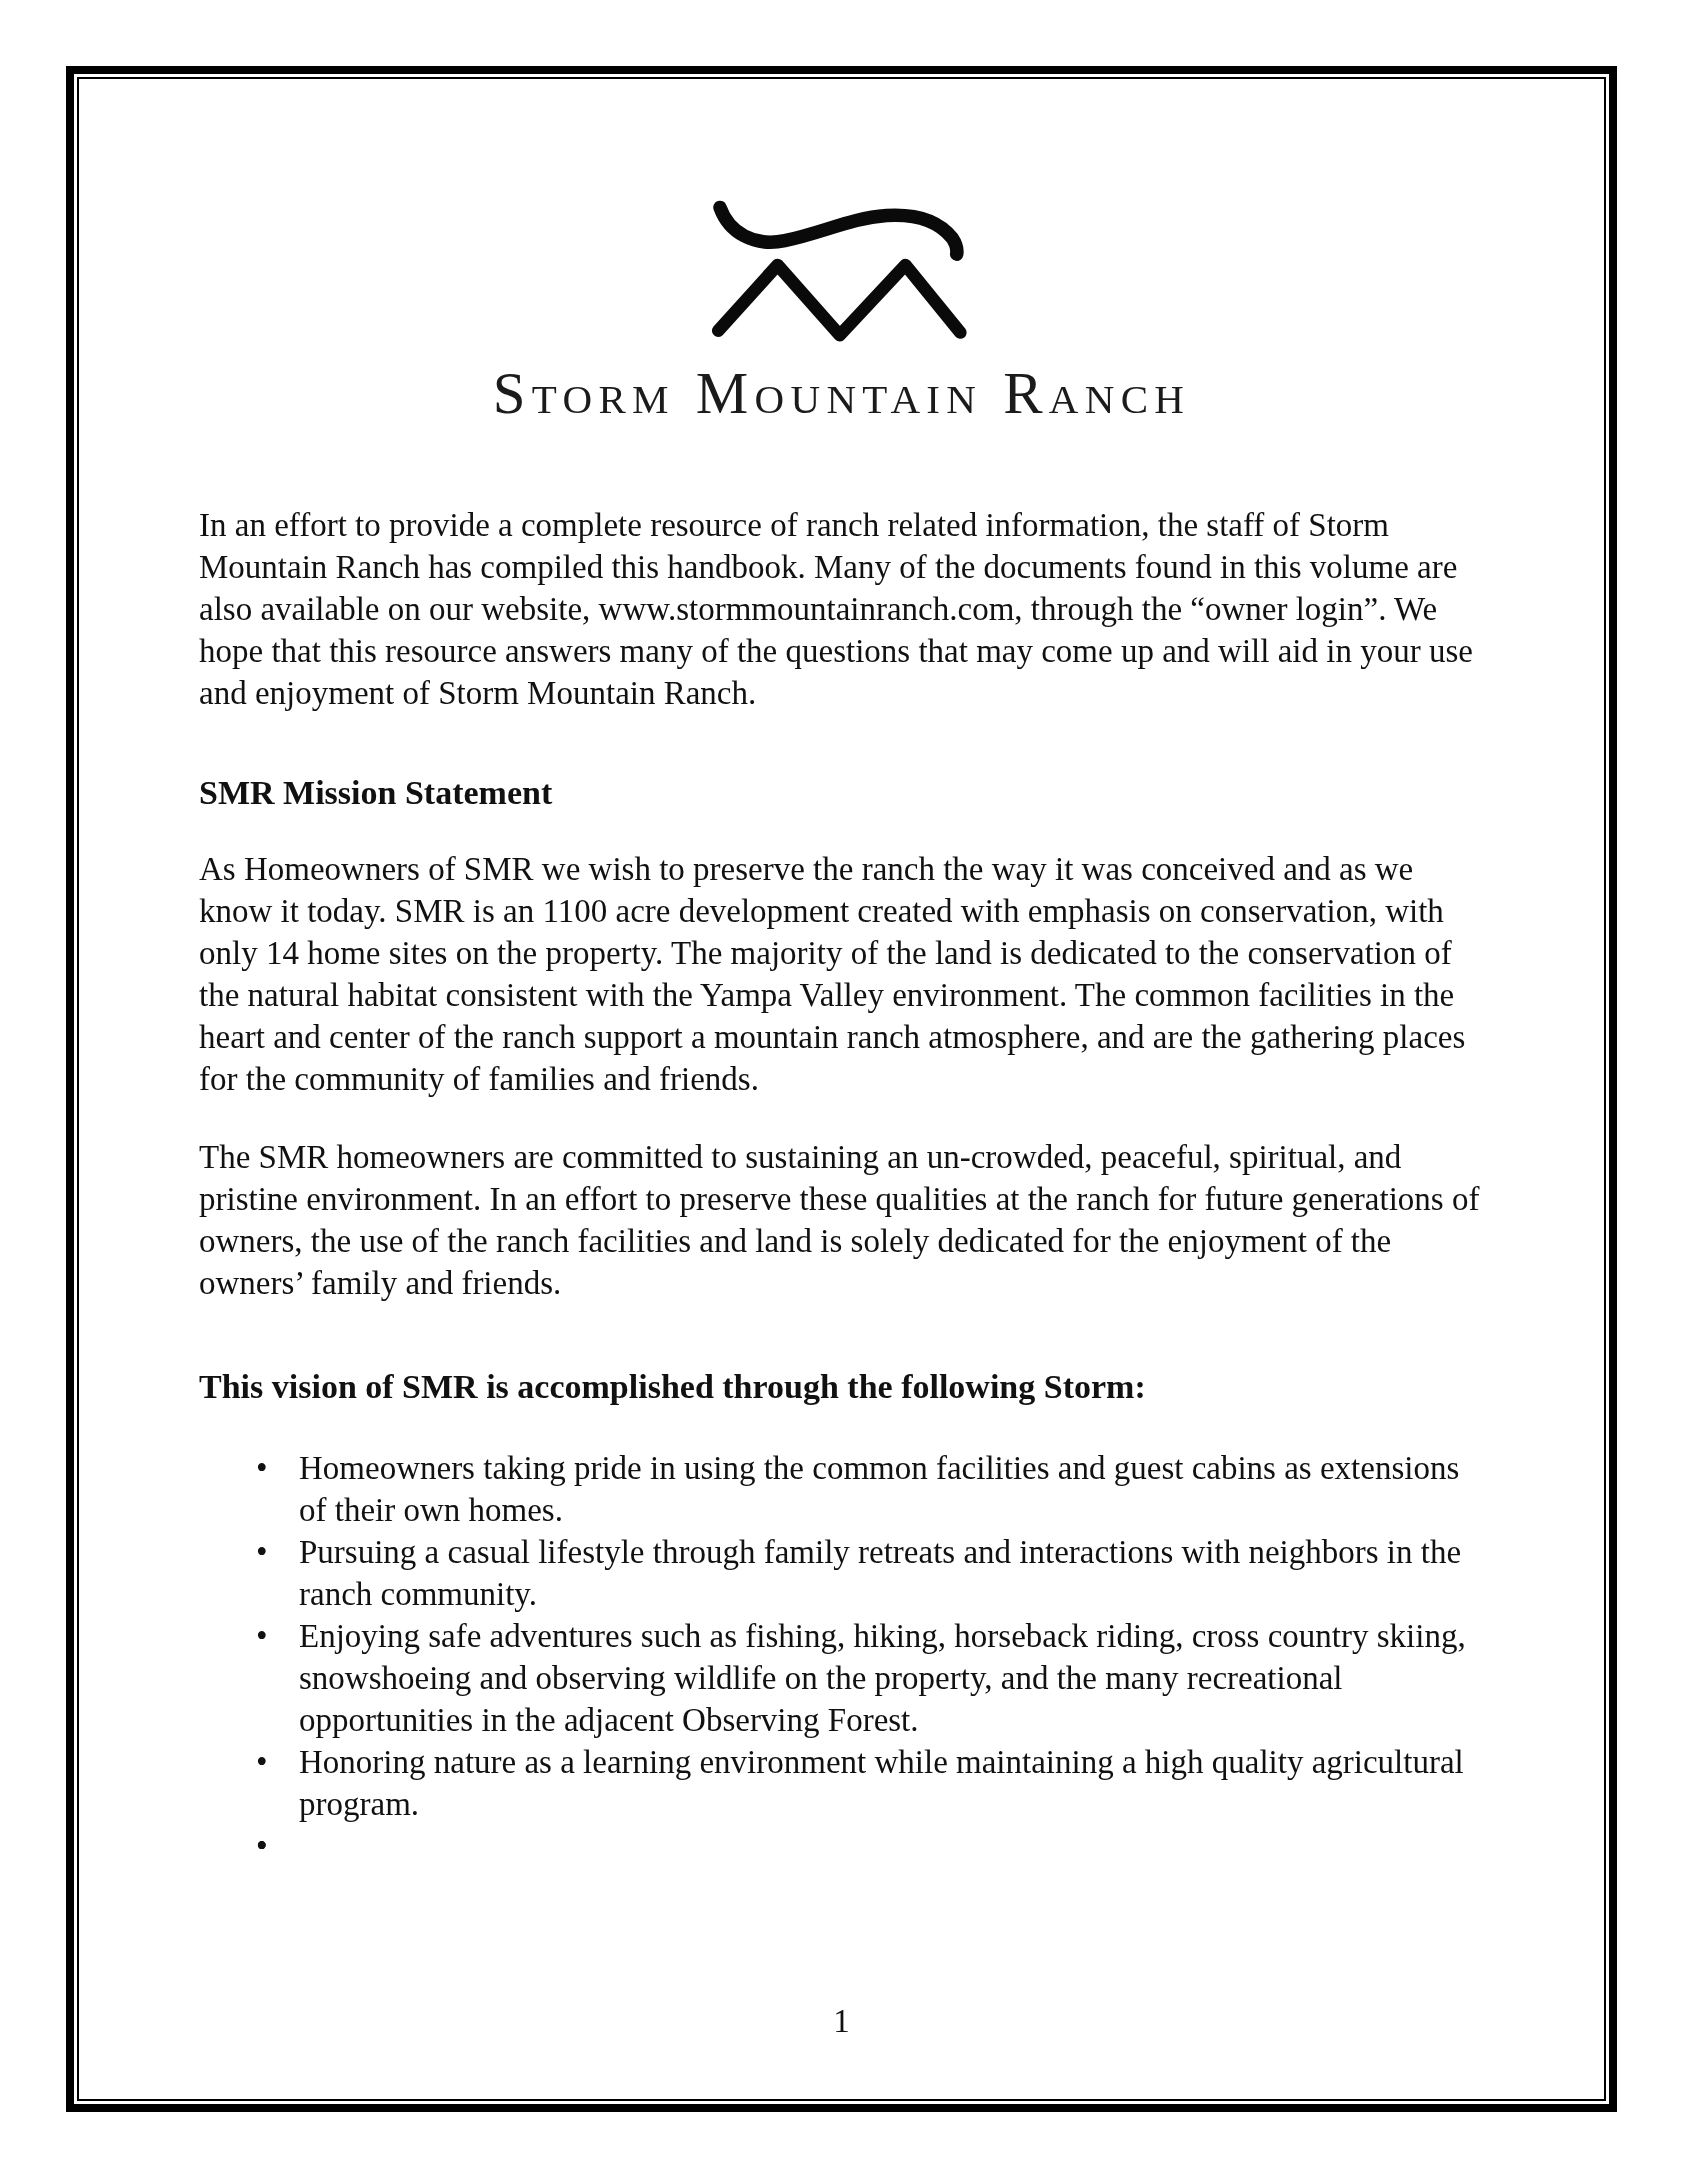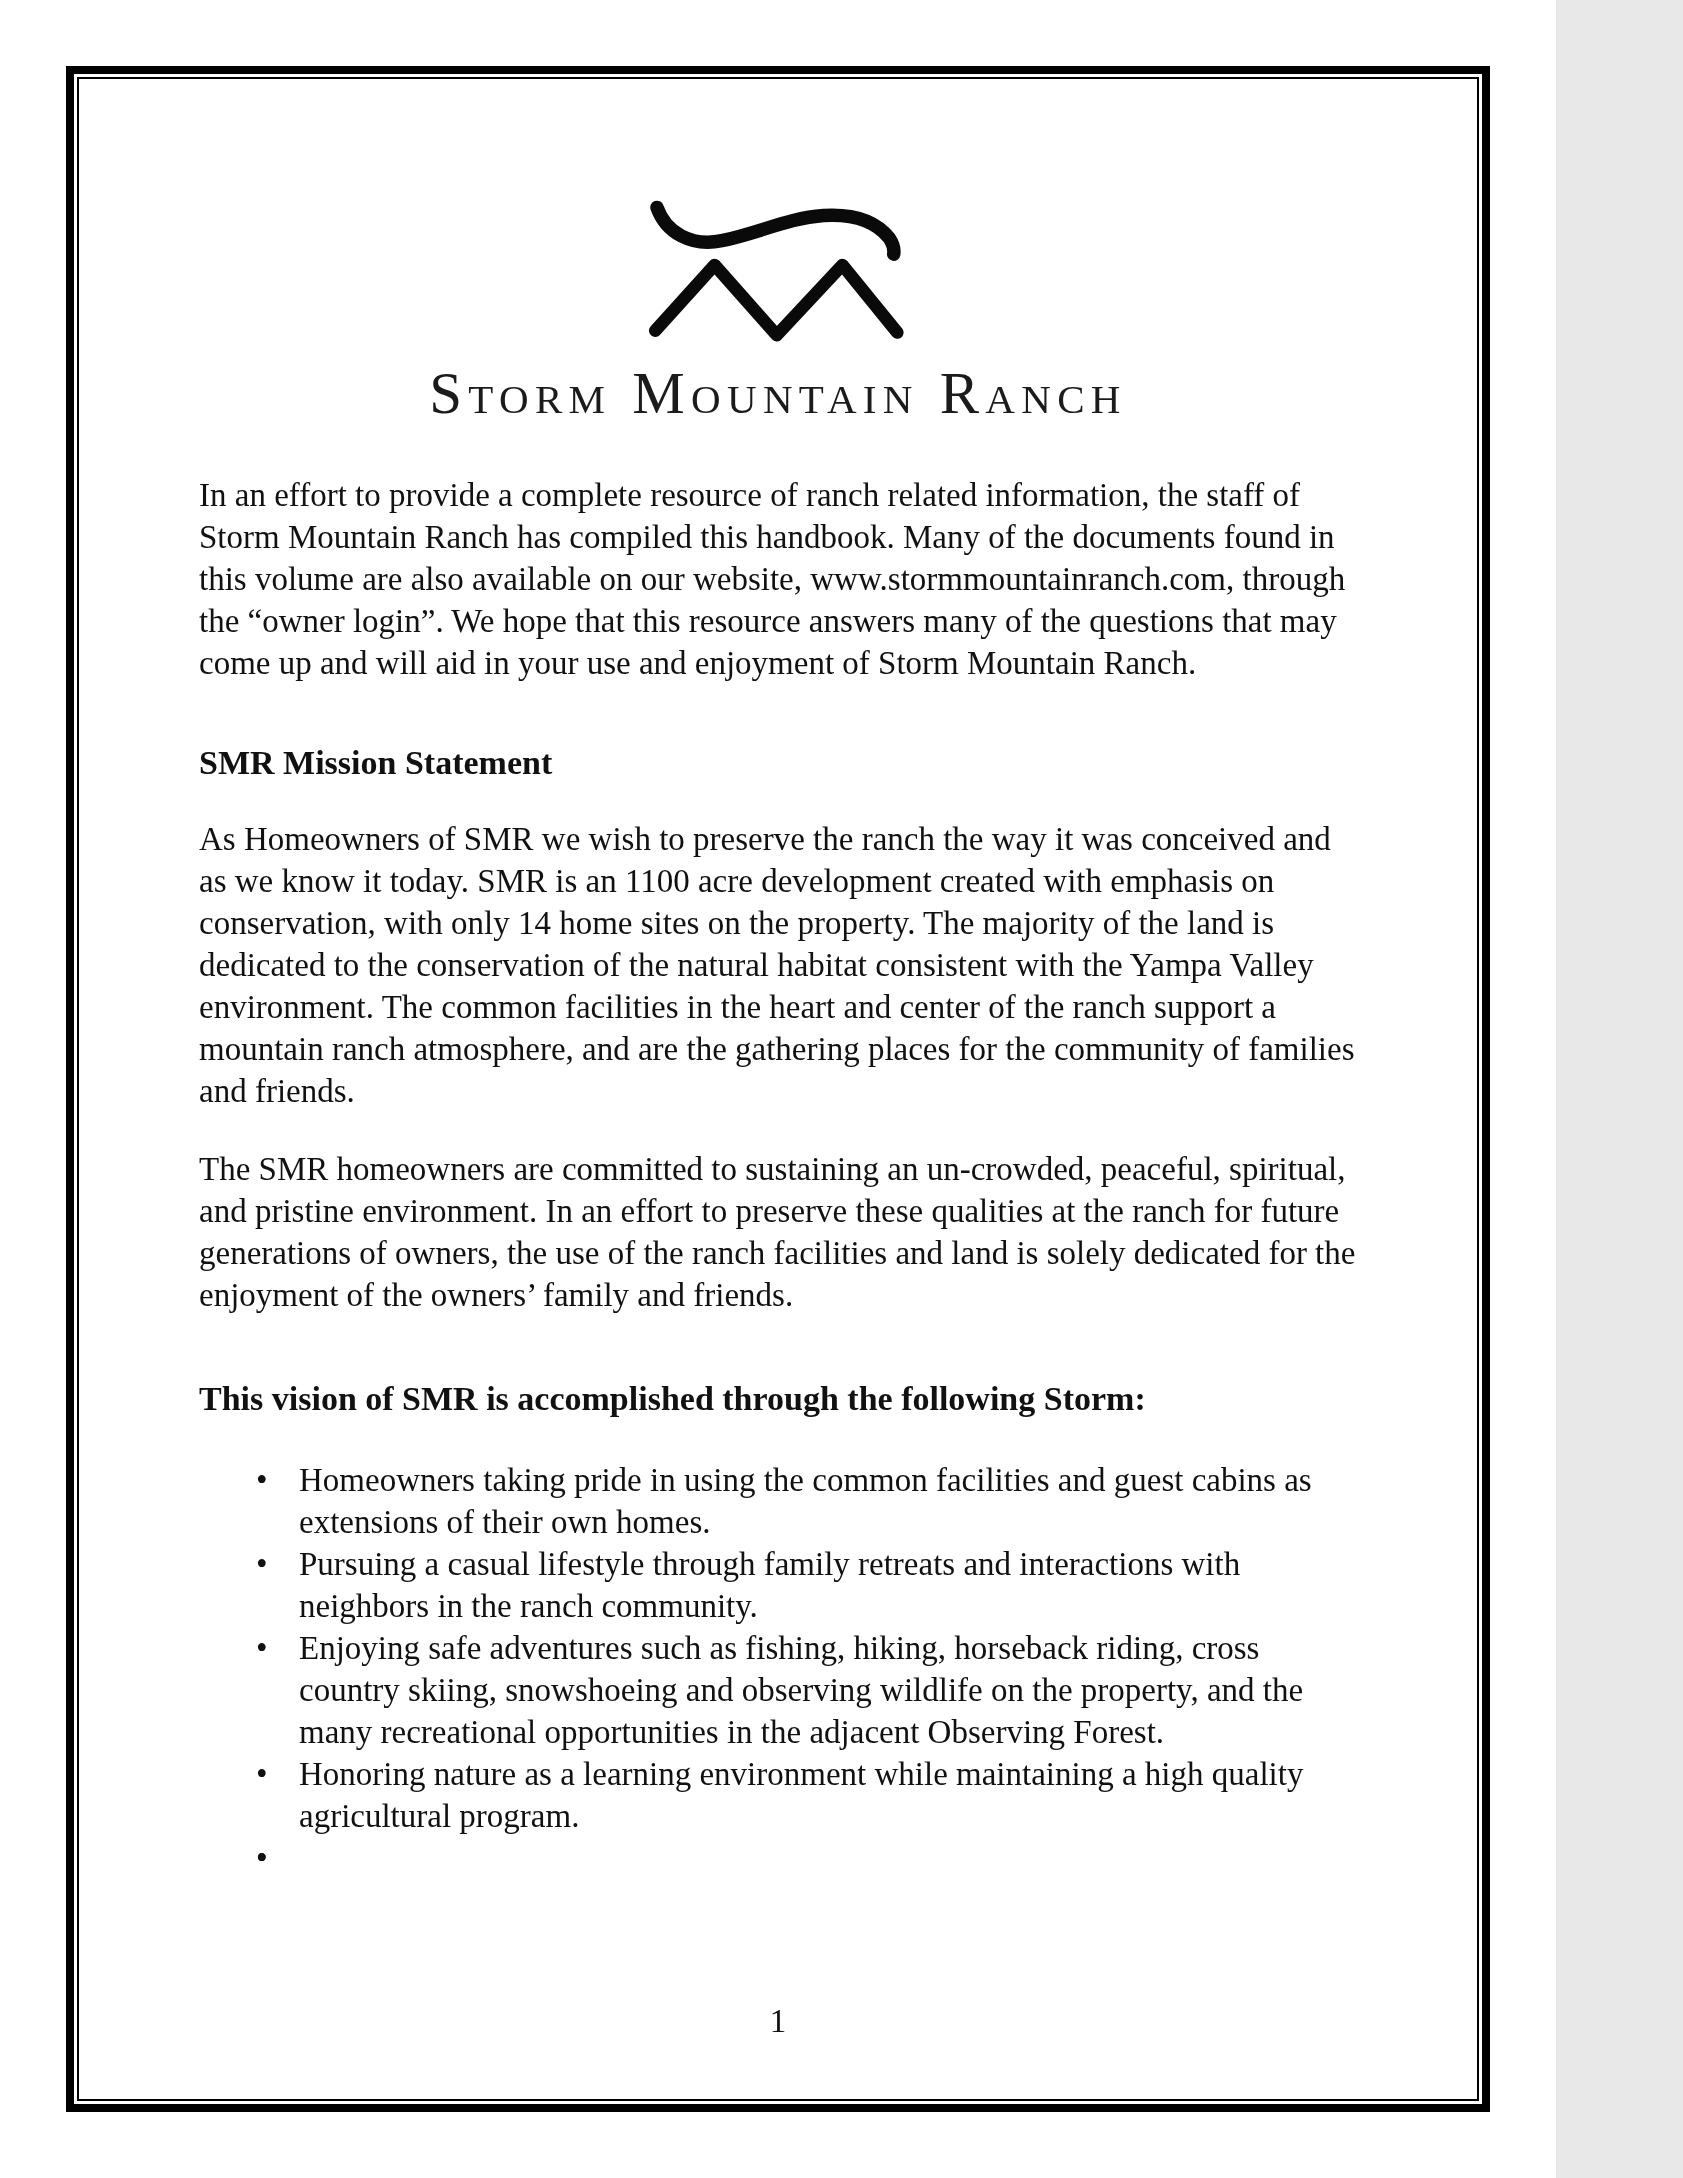--- a/index.html
+++ b/index.html
@@ -2,21 +2,21 @@
 <html style="font-size:14.4px"><head>
 <meta charset="utf-8">
 <style>
   html, body {
     margin: 0;
     padding: 0;
     background: #e8e8e8;
   }
   .page {
     position: relative;
-    width: 1556px;
+    width: 1683px;
     height: 2178px;
     background: #ffffff;
     font-family: "Liberation Serif", "DejaVu Serif", serif;
     color: #111111;
     overflow: hidden;
   }
   .border-outer {
     position: absolute;
     top: 66px; left: 66px; right: 66px; bottom: 66px;
     border: 8px solid #000000;
@@ -56,21 +56,21 @@
     font-variant: small-caps;
     letter-spacing: 6.3px;
     color: #1b1b1b;
     white-space: nowrap;
   }
   .body-text {
     font-size: 33px;
     line-height: 42px;
     margin: 0;
   }
-  .intro { margin-top: 45px; }
+  .intro { margin-top: 75px; }
   .section-heading {
     font-size: 34px;
     line-height: 42px;
     font-weight: bold;
     margin: 0;
   }
   .h-mission { margin-top: 58px; }
   .p-mission { margin-top: 34px; }
   .h-vision  { margin-top: 50px; }
   .p-vision  { margin-top: 36px; }

